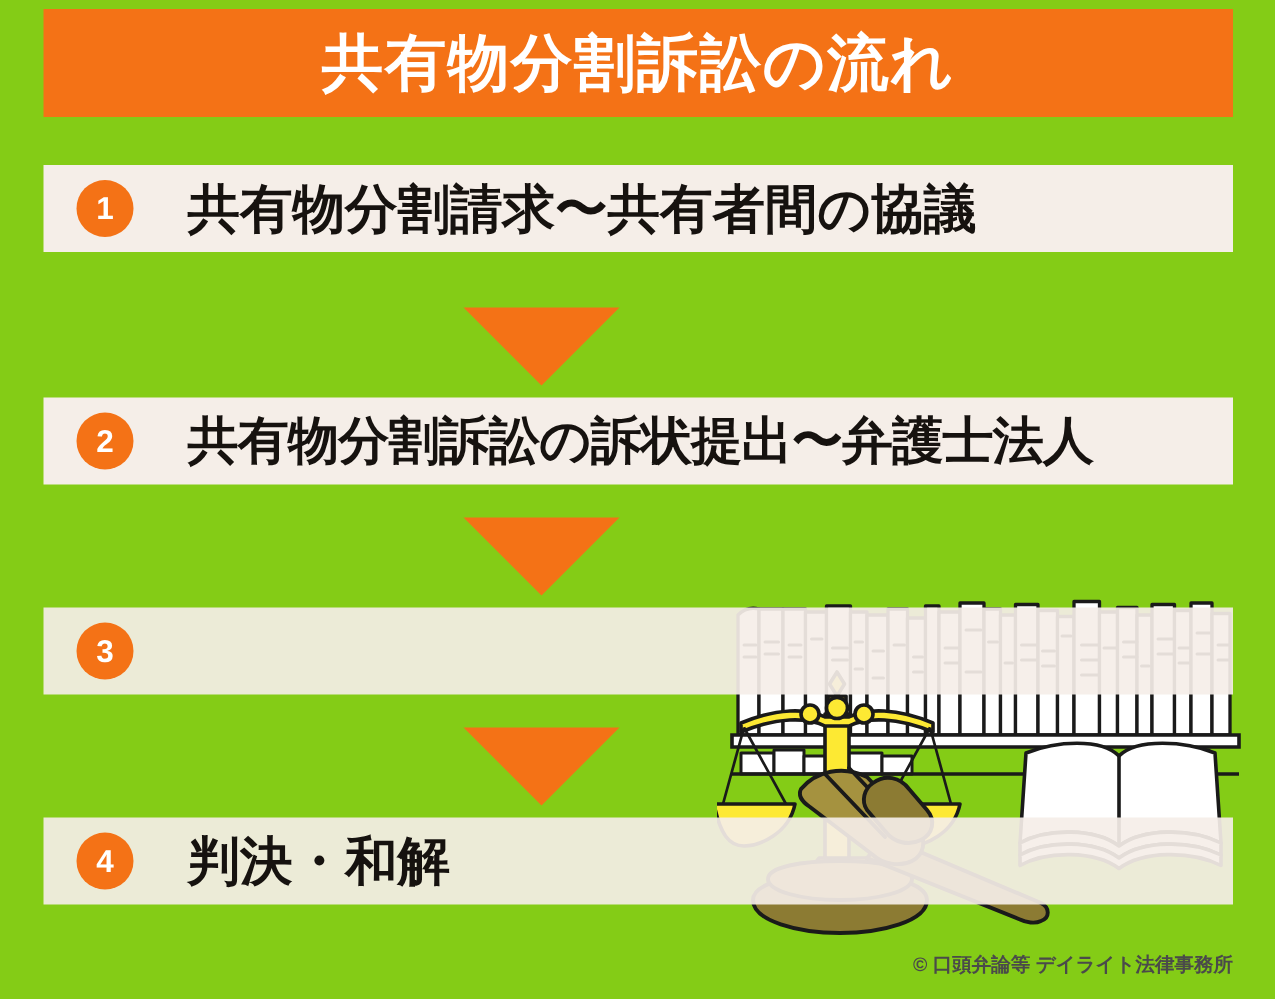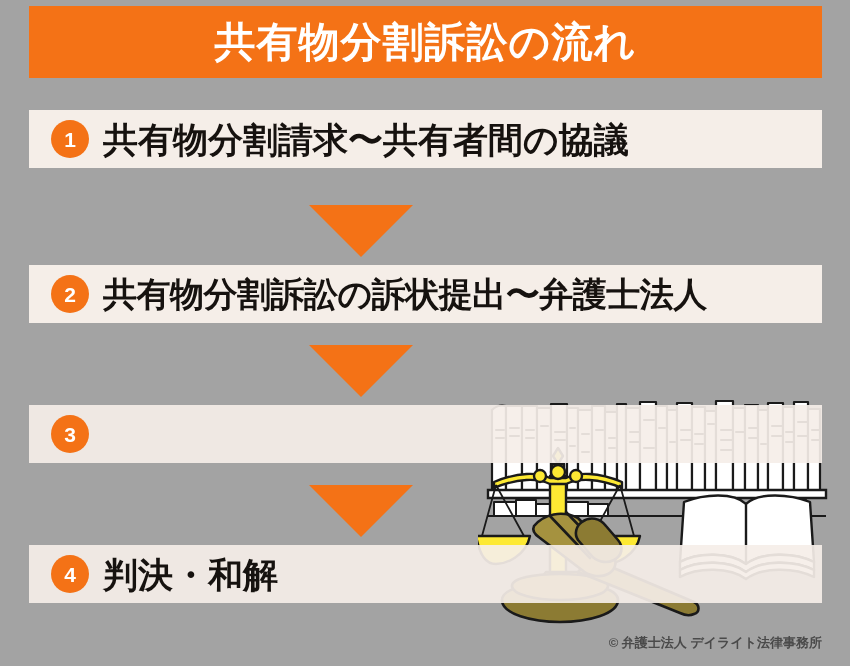--- a/index.html
+++ b/index.html
@@ -14,21 +14,21 @@
     position: relative;
     overflow: hidden;
   }
 
   #infographic {
     position: absolute;
     left: 0;
     top: 0;
     width: 850px;
     height: 666px;
-    background: #a3a3a3;
+    background: #84cc16;
     text-align: center;
   }
 
   
   .title-bar {
     position: absolute;
     left: 29px;
     top: 6px;
     width: 793px;
     height: 72px;
@@ -81,21 +81,21 @@
     color: #ffffff;
     font-size: 21px;
     font-weight: bold;
     display: flex;
     align-items: center;
     justify-content: center;
     line-height: 1;
   }
 
   .step-label {
-    margin-left: 14px;
+    margin-left: 36px;
     color: #16120f;
     font-size: 35px;
     font-weight: bold;
     line-height: 1;
     white-space: nowrap;
   }
   .step-row.r2 .step-label { font-size: 34px; letter-spacing: -0.5px; }
 
   
   .arrow {
@@ -293,15 +293,15 @@
 
   <div class="arrow a3">
     <div class="arrow-tri"></div>
   </div>
 
   <div class="step-row r4">
     <div class="step-badge">4</div>
     <div class="step-label">判決・和解</div>
   </div>
 
-  <div class="footer">© 弁護士法人 デイライト法律事務所</div>
+  <div class="footer">© 口頭弁論等 デイライト法律事務所</div>
 
 </div>
 
 </body></html>

